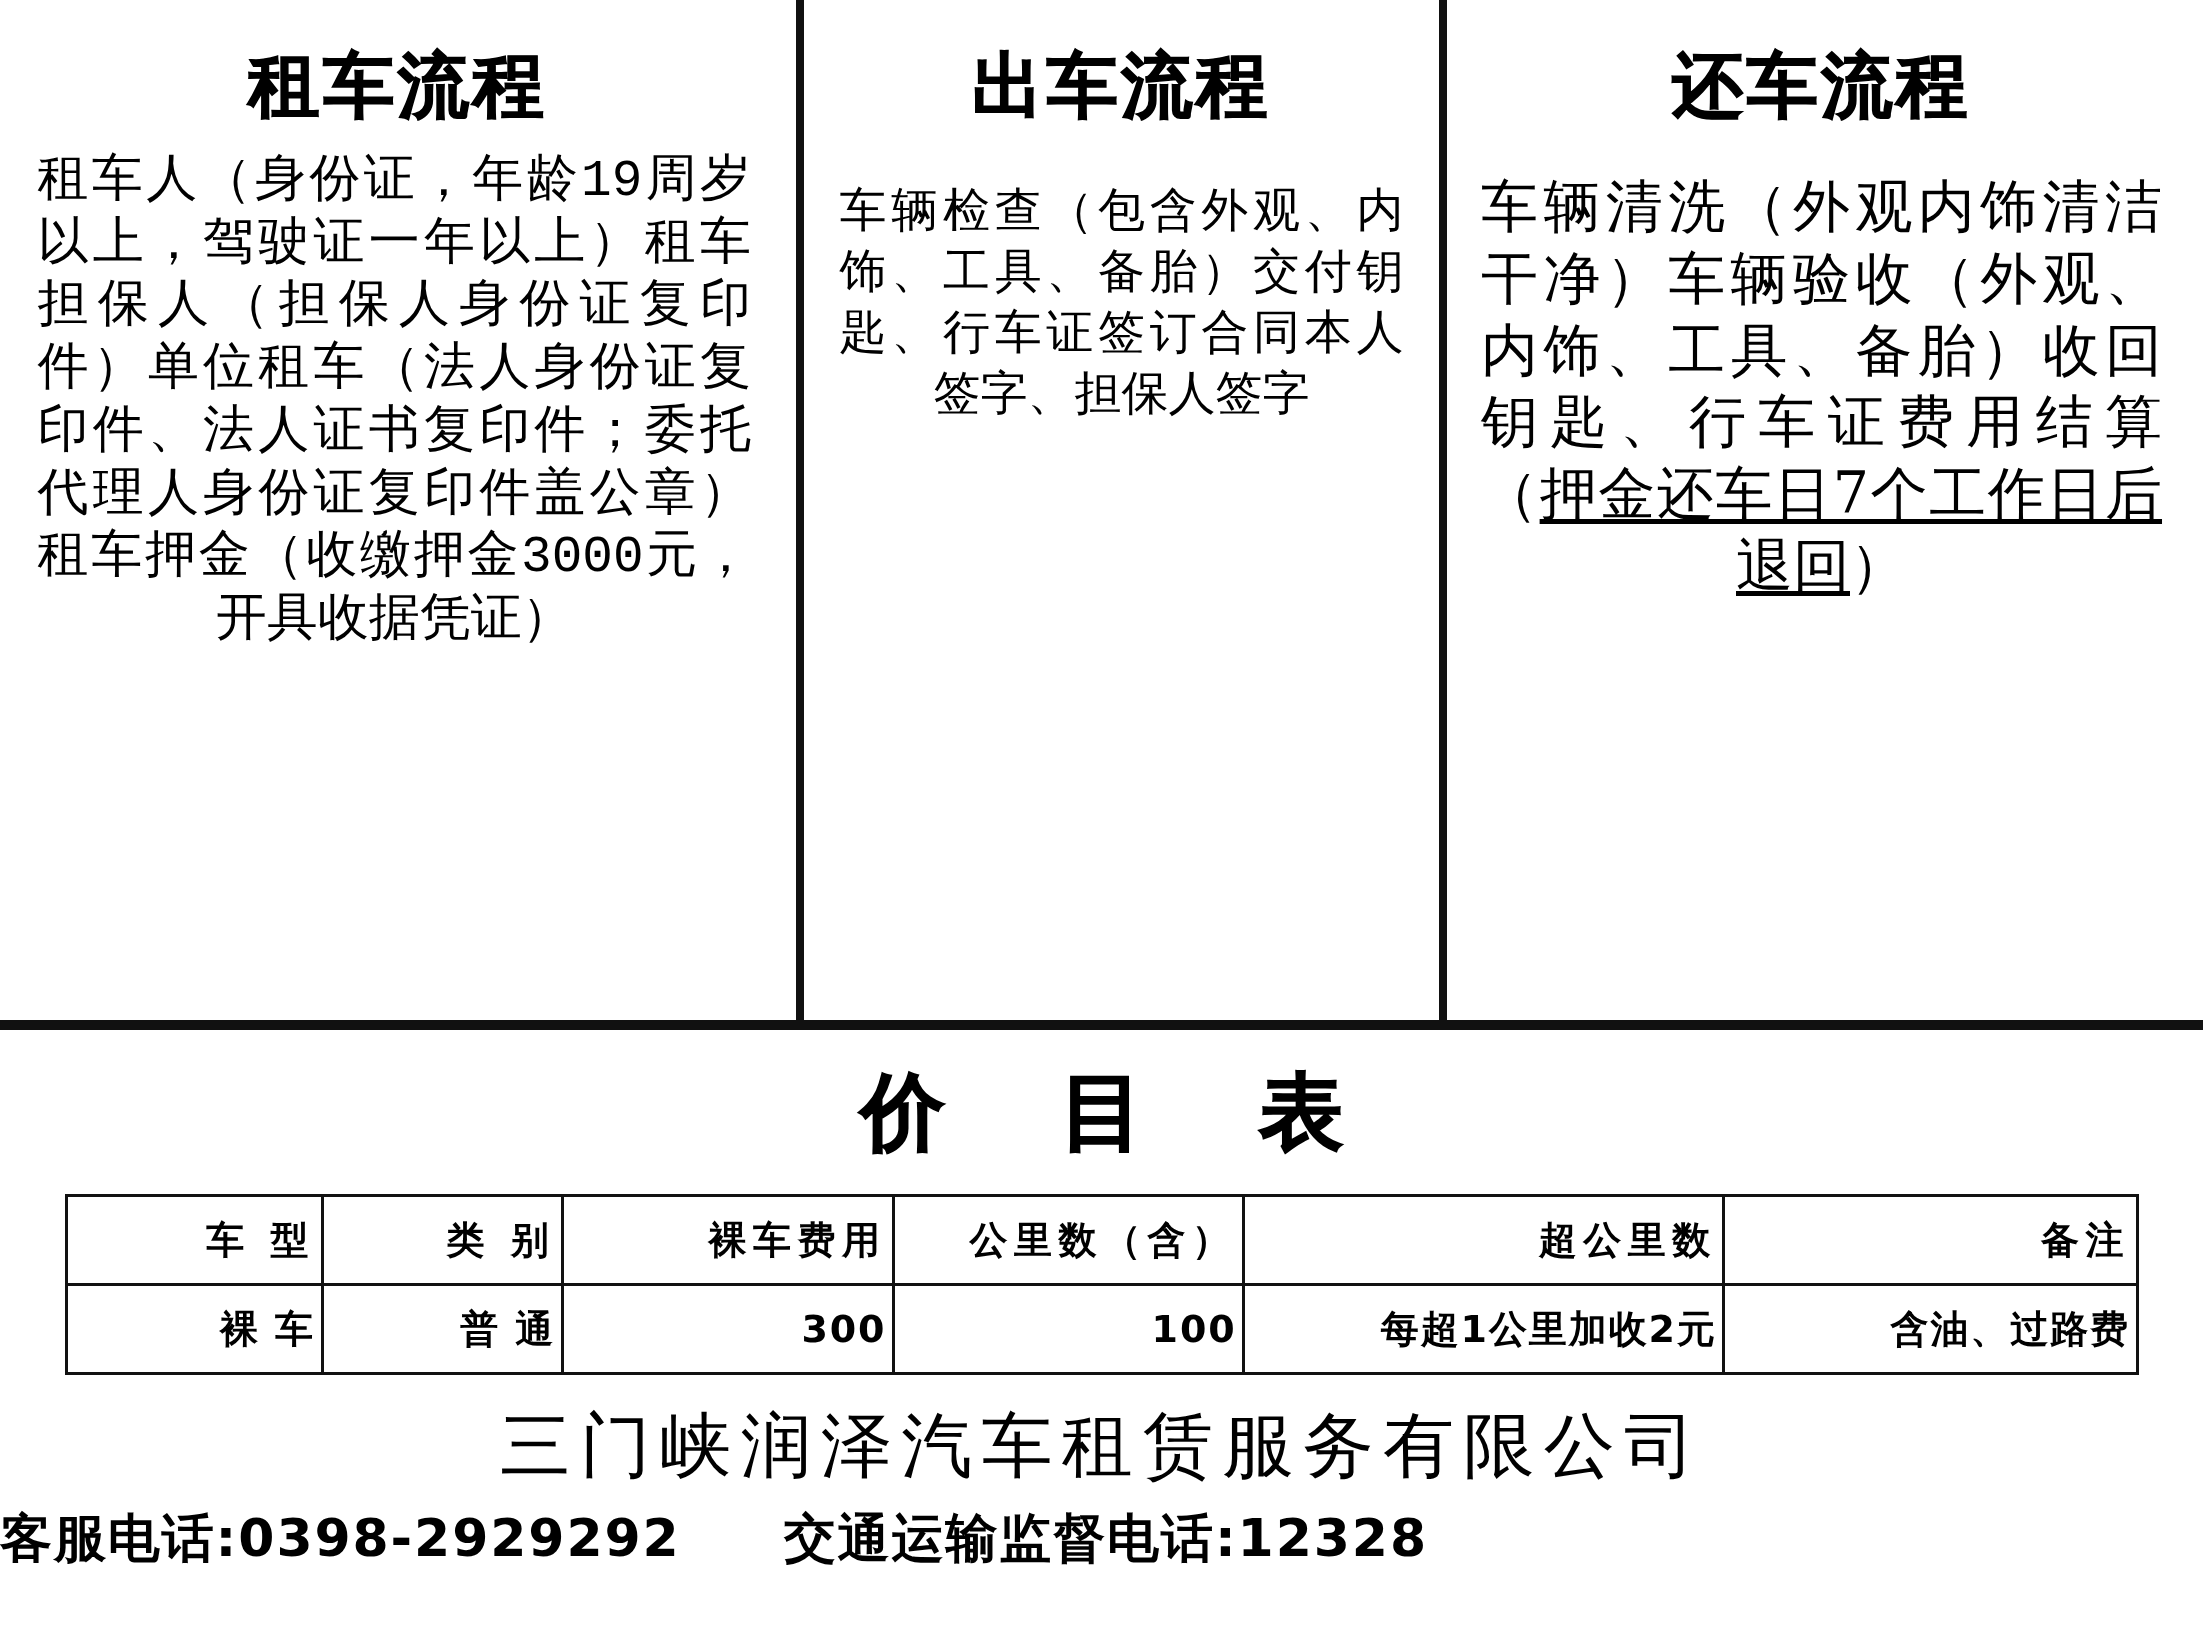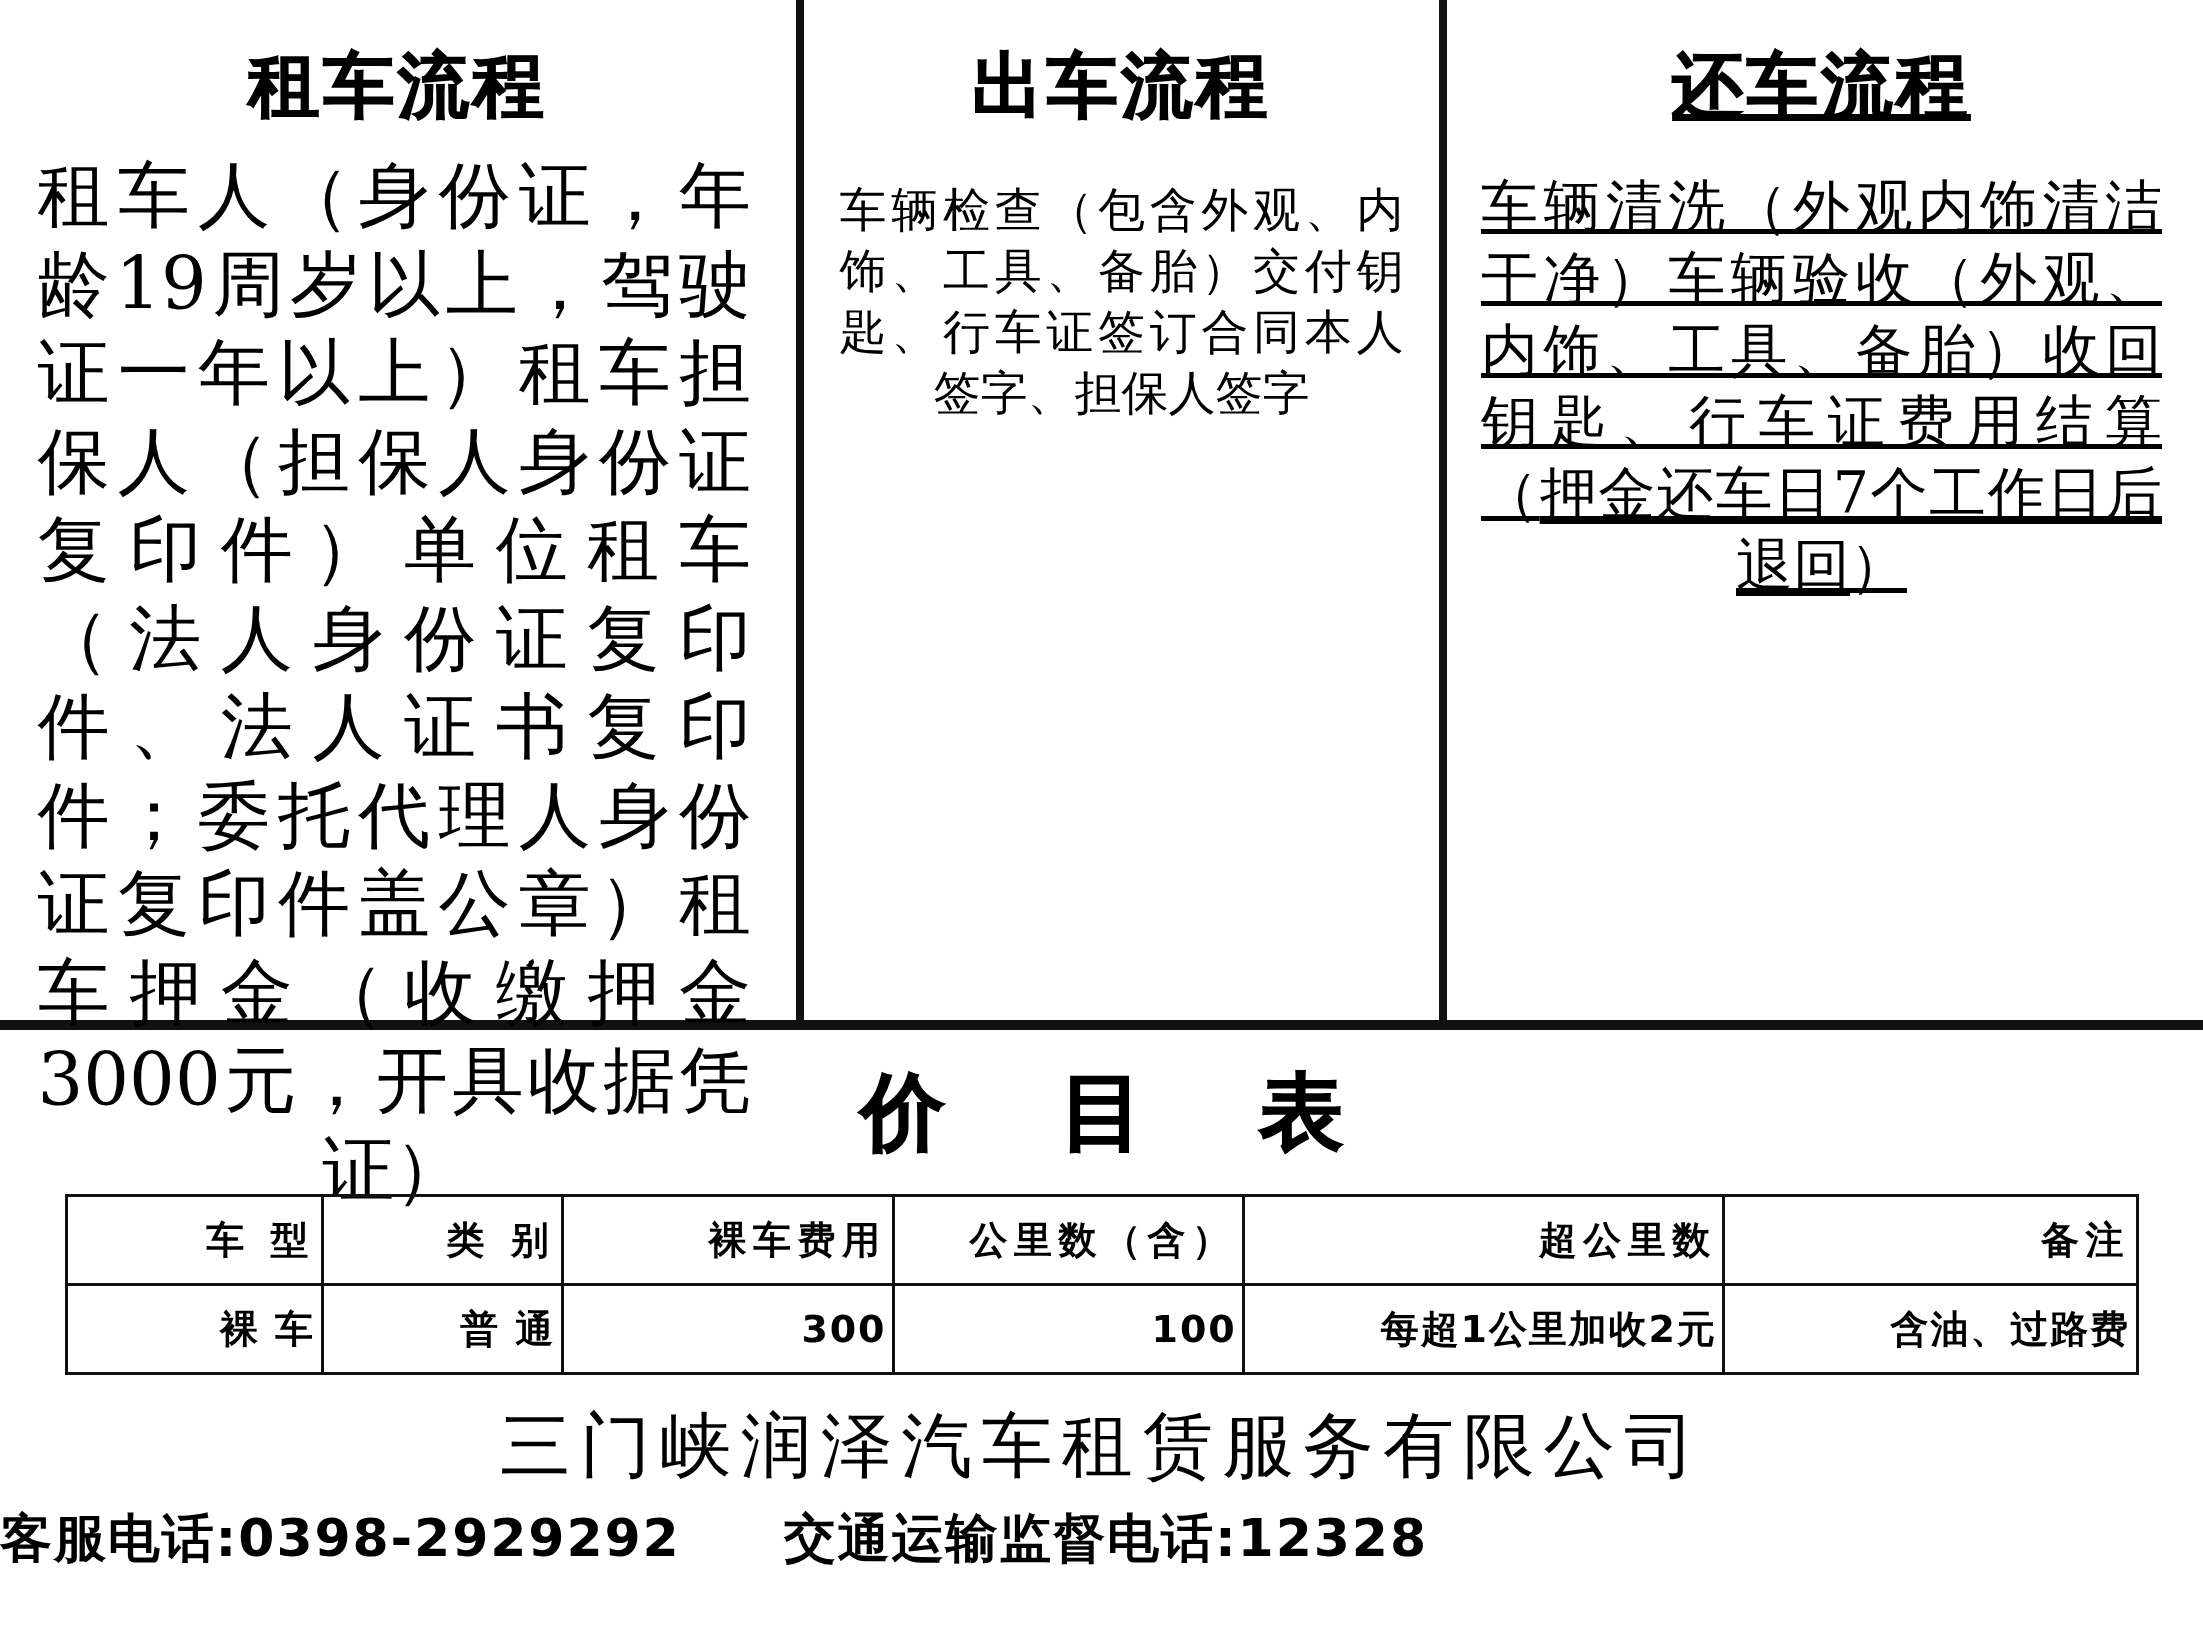--- a/index.html
+++ b/index.html
@@ -30,41 +30,41 @@
     box-sizing: border-box;
     border-bottom: 10.3px solid #111;
   }
   .col {
     box-sizing: border-box;
     position: relative;
     padding: 0 17px;
   }
   .col-1 { width: 804px; border-right: 8.4px solid #111; }
   .col-2 { width: 643px; border-right: 8.4px solid #111; }
-  .col-3 { width: 749px; text-decoration: underline; }
+  .col-3 { width: 749px; }
 
   .col-title {
     text-align: center;
     font-weight: bold;
     font-size: 71px;
     letter-spacing: 3.7px;
     margin-top: 39px;
     margin-bottom: 17px;
     font-family: "DejaVu Sans", "Liberation Sans", sans-serif;
     -webkit-text-stroke: 1.3px #000;
   }
   .col-body {
     font-size: 57px;
     line-height: 1.24;
     text-align: justify;
     text-align-last: center;
     letter-spacing: 0px;
     padding: 0 20.5px;
   }
-  .col-1 .col-body { font-size: 72px; line-height: 1.23; padding: 0 28px 0 20.5px; }
+  .col-1 .col-body { font-size: 51px; line-height: 1.23; padding: 0 28px 0 20.5px; font-family: Liberation Mono, monospace; }
   .col-2 .col-body { font-size: 47px; line-height: 1.30; margin-top: 45px; padding: 0 18.6px;}
   .col-3 .col-body { font-size: 57px; line-height: 1.26; margin-top: 37px; padding: 0 17px;}
 
   .underline-part { text-decoration: underline; text-underline-offset: 5.6px; }
 
   
   .price-section {
     position: relative;
     width: 2204px;
     box-sizing: border-box;

